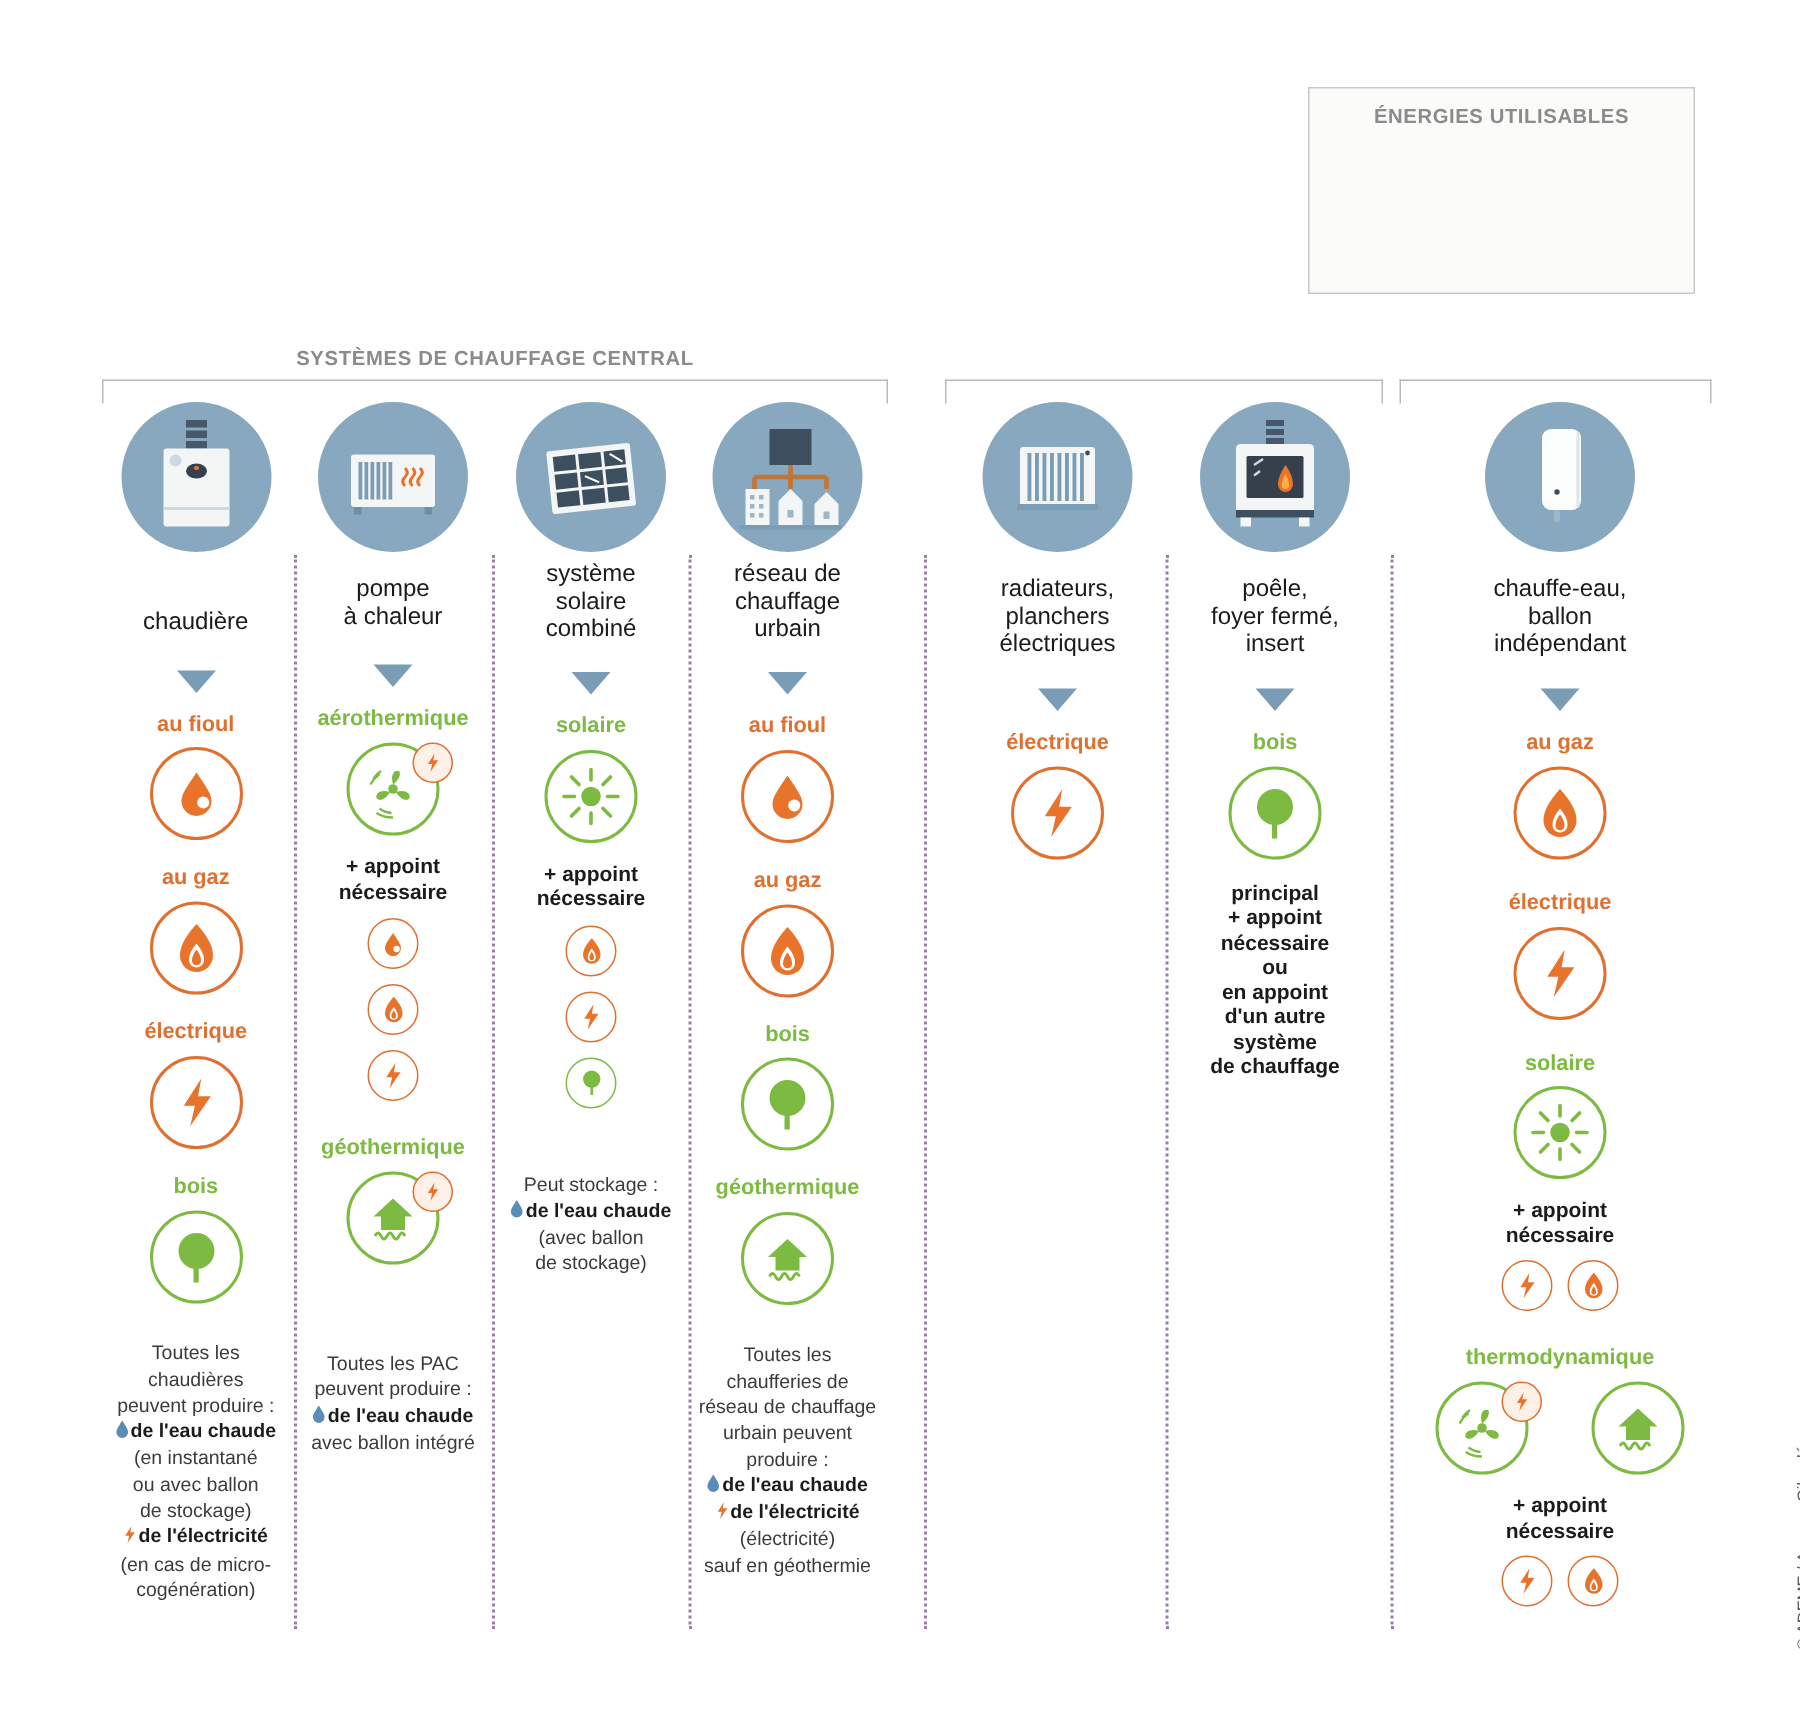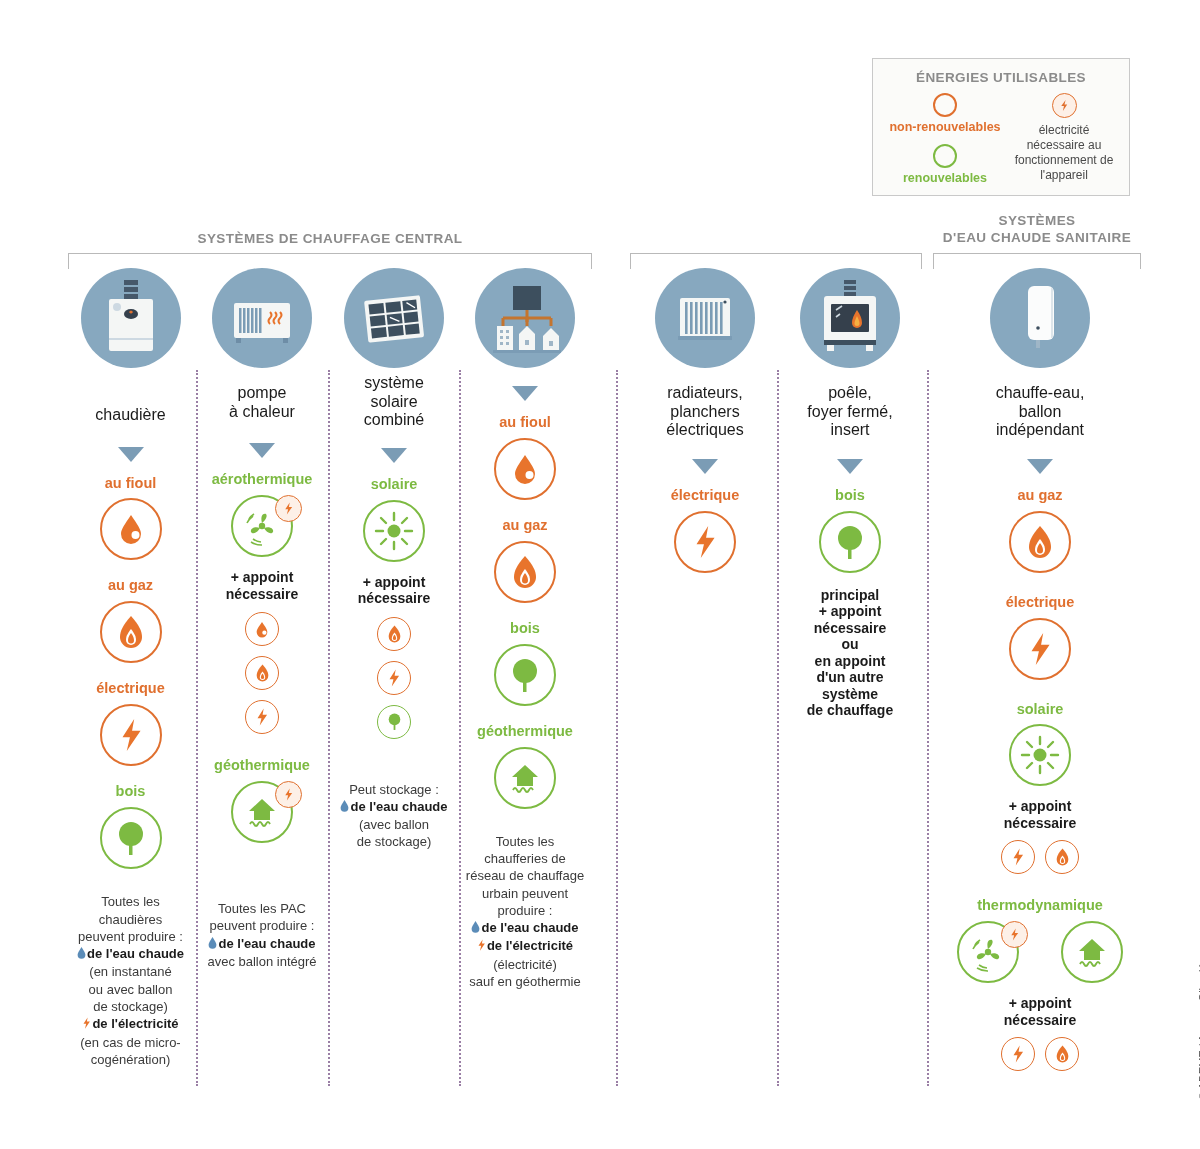--- a/index.html
+++ b/index.html
@@ -92,44 +92,27 @@
     width:170px;text-align:left;
   }
 </style>
 </head>
 <body>
 
 <div class="stage">
 
   <div class="legend">
     <div class="legend-title">ÉNERGIES UTILISABLES</div>
-    <div class="legend-body">
-      <div class="legend-col-left">
-        <div class="legend-ring"></div>
-        <div class="legend-label orange">non-renouvelables</div>
-        <div class="legend-ring green" style="margin-top:10px;"></div>
-        <div class="legend-label green">renouvelables</div>
-      </div>
-      <div class="legend-col-right">
-        <div class="legend-badge">
-          <svg width="13" height="13" viewBox="0 0 24 24">
-              <path d="M14 2 L6 13 h5 l-2 9 8-12 h-5 z" fill="#e0702f"></path>
-            </svg>
-        </div>
-        <div class="legend-sub">électricité nécessaire au fonctionnement de l'appareil</div>
-      </div>
-    </div>
   </div>
 
   <div class="grp-title" style="left:68px;top:231px;width:524px;">SYSTÈMES DE CHAUFFAGE CENTRAL</div>
   <div class="bracket" style="left:68px;top:253px;width:524px;"></div>
 
   <div class="bracket" style="left:630px;top:253px;width:292px;"></div>
 
-  <div class="grp-title" style="left:933px;top:213px;width:208px;">SYSTÈMES<br>D'EAU CHAUDE SANITAIRE</div>
   <div class="bracket" style="left:933px;top:253px;width:208px;"></div>
 
   <div class="vsep" style="left:196px;top:370px;height:716px;"></div>
   <div class="vsep" style="left:328px;top:370px;height:716px;"></div>
   <div class="vsep" style="left:459px;top:370px;height:716px;"></div>
   <div class="vsep" style="left:616px;top:370px;height:716px;"></div>
   <div class="vsep" style="left:777px;top:370px;height:716px;"></div>
   <div class="vsep" style="left:927px;top:370px;height:716px;"></div>
 
   <div class="col" style="left:68px;width:125px;">
@@ -371,20 +354,21 @@
             <rect x="25" y="74" width="3" height="3"></rect>
             <rect x="31" y="74" width="3" height="3"></rect>
           </g>
         <path d="M44 66 L52 58 L60 66 v16 h-16z" fill="#f4f6f5"></path>
         <rect x="50" y="72" width="4" height="5" fill="#9fb6c7"></rect>
         <path d="M68 68 L76 60 L84 68 v14 h-16z" fill="#f4f6f5"></path>
         <rect x="74" y="73" width="4" height="5" fill="#9fb6c7"></rect>
         <rect x="18" y="82" width="68" height="3" fill="#7b9cb5"></rect>
       </svg>
     </div>
+    <div class="col-title" style="margin-top:6px;">réseau de<br>chauffage<br>urbain</div>
     <div class="arrow-down" style="margin-top:18px;"></div>
 
     <div class="energy-label orange" style="margin-top:14px;">au fioul</div>
     <div class="big-ring" style="margin-top:7px;">
       <svg width="30" height="32" viewBox="0 0 30 32">
           <path d="M15 2 C9 11 5 16 5 21 a10 10 0 0 0 20 0 C25 16 21 11 15 2z" fill="#e8742c"></path>
           <circle cx="19.5" cy="22" r="4" fill="#fff"></circle>
         </svg>
     </div>
 

